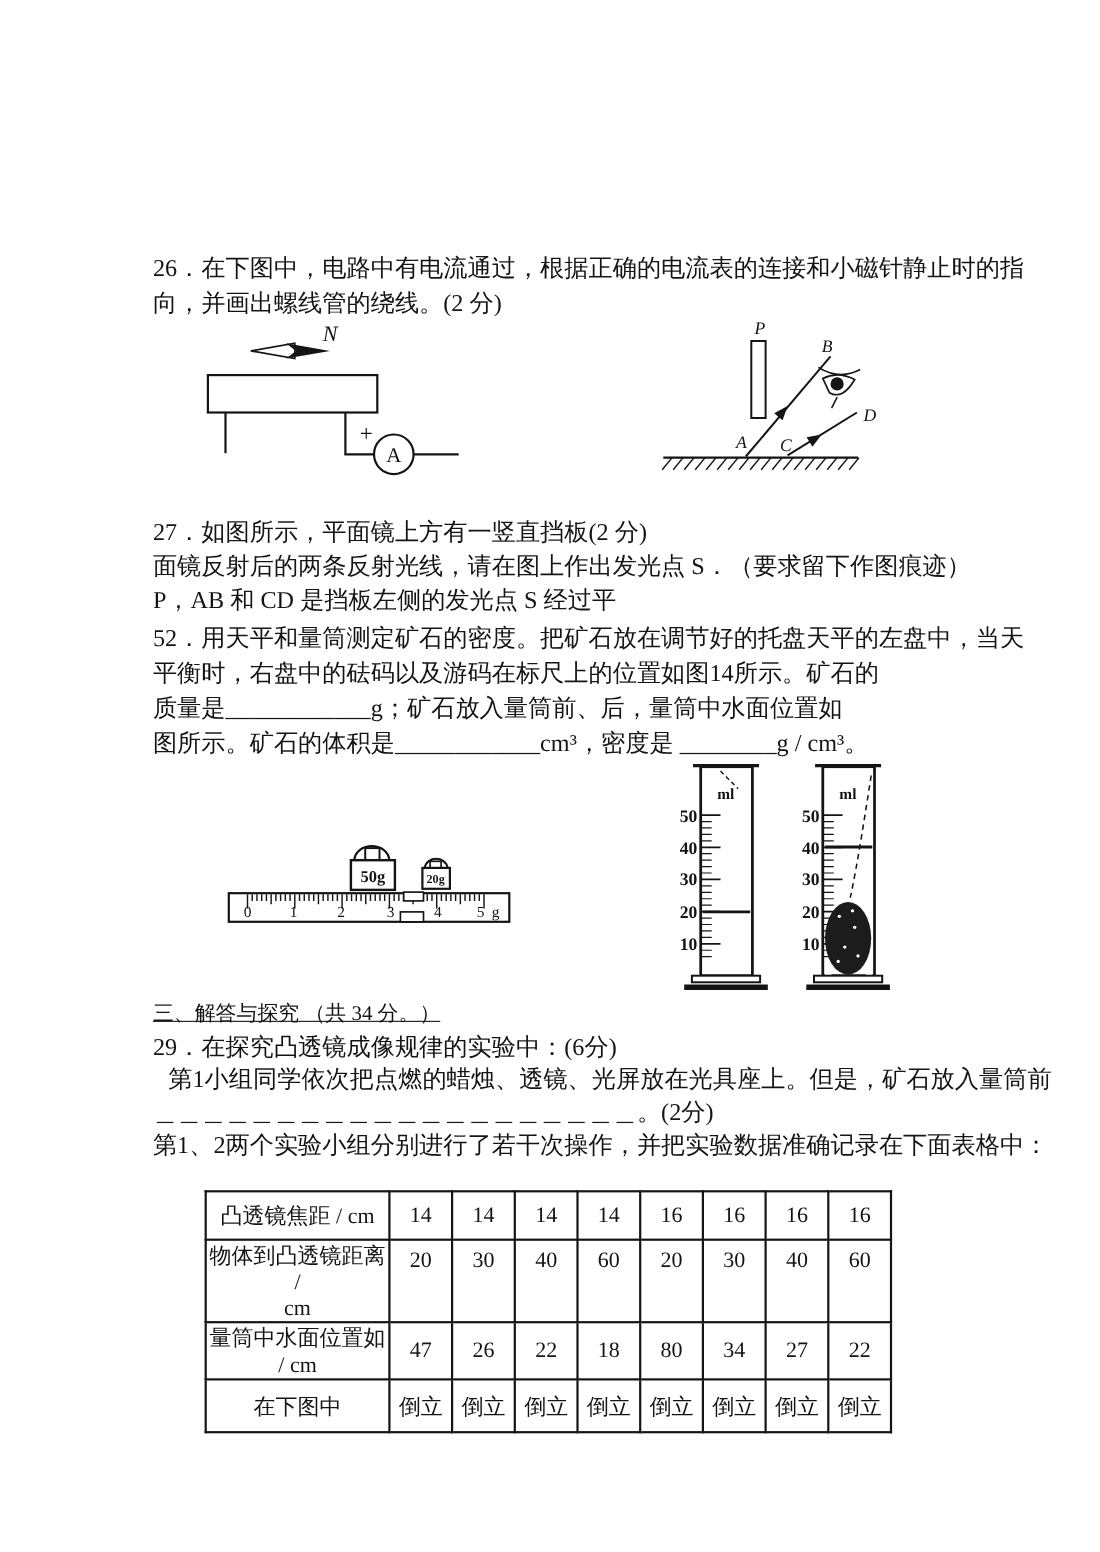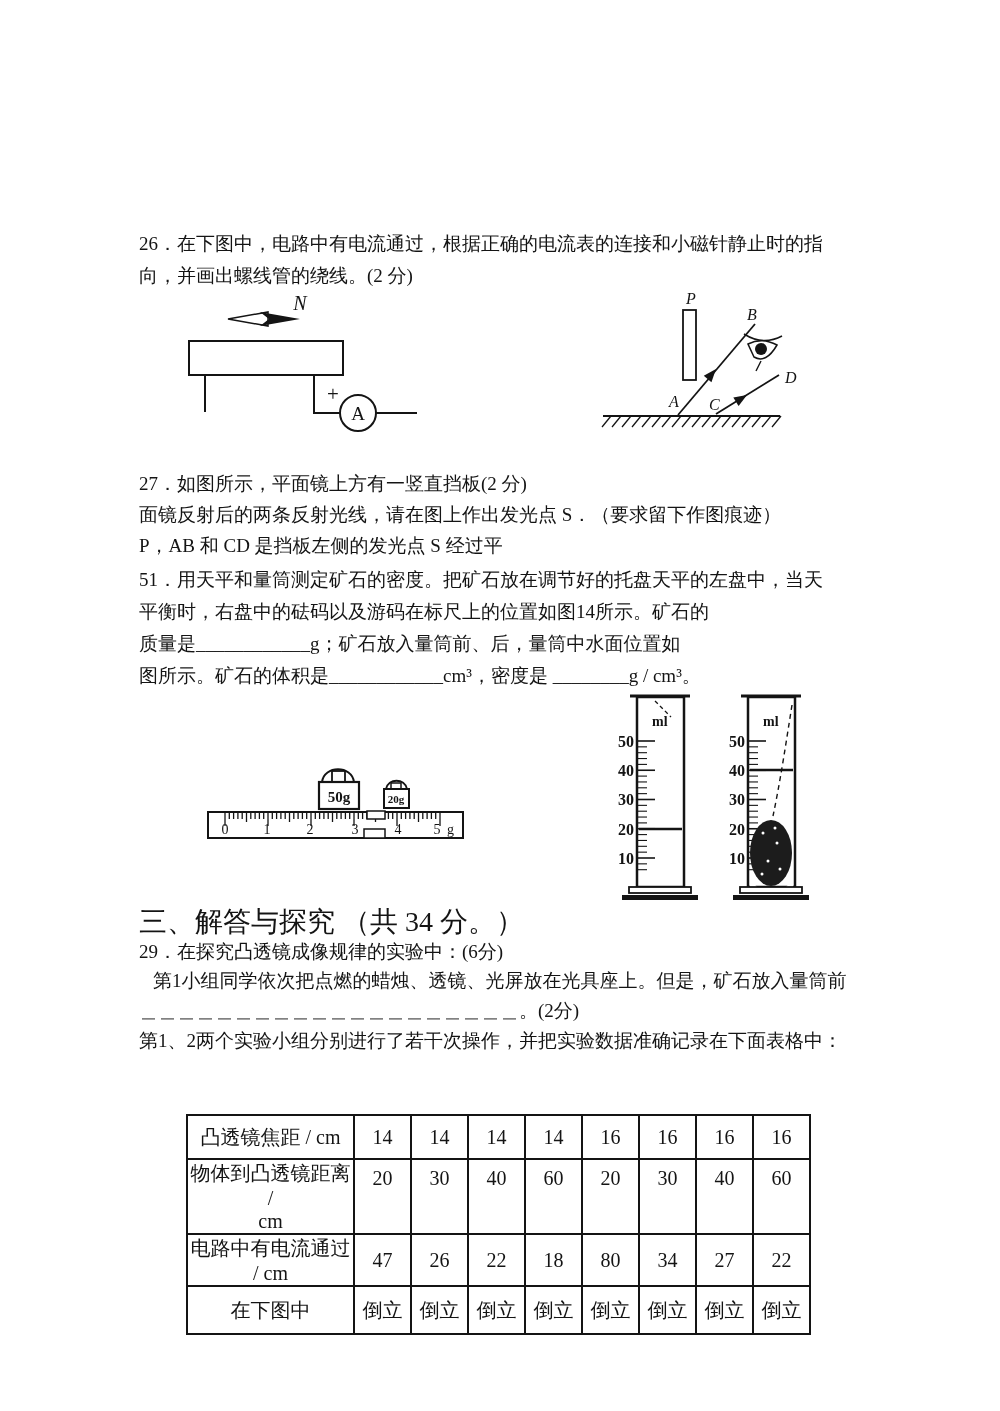--- a/index.html
+++ b/index.html
@@ -1,23 +1,23 @@
 <!DOCTYPE html>
 <html><head>
 <meta charset="utf-8">
 <style>
   html,body{margin:0;padding:0;background:#fff;}
   .page{position:relative;width:1000px;height:1411px;background:#fff;overflow:hidden;
         font-family:"Liberation Serif","DejaVu Serif",serif;color:#141414;}
   .blk{position:absolute;}
-  .tl{font-size:19px;line-height:32px;white-space:nowrap;}
+  .tl{font-size:22px;line-height:32px;white-space:nowrap;}
   .tl27{line-height:31px;}
   .tl29{line-height:30px;}
   .indent1{text-indent:14px;}
-  .sec{font-size:28px;}
+  .sec{font-size:19px;text-decoration:underline;}
   svg text{font-family:"Liberation Serif","DejaVu Serif",serif;fill:#141414;}
   .it{font-style:italic;}
   .t29{border-collapse:collapse;table-layout:fixed;width:623px;}
   .t29 td{border:2px solid #141414;text-align:center;font-size:20px;padding:0;vertical-align:middle;}
   .t29 .r0 td{height:42px;}
   .t29 .r1 td{height:62px;}
   .t29 .r1 td.val{vertical-align:top;padding-top:7px;}
   .t29 .r2 td{height:38px;}
   .t29 .r3 td{height:46px;}
 </style>
@@ -82,21 +82,21 @@
       </g>
   </svg>
 
   <div class="blk" style="left:139px;top:468px;">
     <div class="tl tl27">27．如图所示，平面镜上方有一竖直挡板(2 分)</div>
     <div class="tl tl27">面镜反射后的两条反射光线，请在图上作出发光点 S．（要求留下作图痕迹）</div>
     <div class="tl tl27">P，AB 和 CD 是挡板左侧的发光点 S 经过平</div>
   </div>
 
   <div class="blk" style="left:139px;top:564px;">
-    <div class="tl">51．用天平和量筒测定矿石的密度。把矿石放在调节好的托盘天平的左盘中，当天</div>
+    <div class="tl">52．用天平和量筒测定矿石的密度。把矿石放在调节好的托盘天平的左盘中，当天</div>
     <div class="tl">平衡时，右盘中的砝码以及游码在标尺上的位置如图14所示。矿石的</div>
     <div class="tl">质量是____________g；矿石放入量筒前、后，量筒中水面位置如</div>
     <div class="tl">图所示。矿石的体积是____________cm³，密度是 ________g / cm³。</div>
   </div>
 
   <svg class="blk" style="left:200px;top:756px;" width="270" height="100" viewBox="0 0 270 100">
     <path d="M 122,26 C 124,9 152,9 154,26" fill="#fff" stroke="#141414" stroke-width="2"></path>
     <rect x="132" y="15" width="13" height="11" fill="#fff" stroke="#141414" stroke-width="1.8"></rect>
     <rect x="119" y="26" width="40" height="27" fill="#fff" stroke="#141414" stroke-width="2.2"></rect>
     <text x="139" y="46" font-size="15" font-weight="bold" text-anchor="middle">50g</text>
@@ -260,21 +260,21 @@
   <div class="blk tl sec" style="left:139px;top:906px;">三、解答与探究 （共 34 分。）</div>
 
   <div class="blk tl" style="left:139px;top:936px;">29．在探究凸透镜成像规律的实验中：(6分)</div>
 
   <div class="blk" style="left:139px;top:966px;">
     <div class="tl tl29 indent1">第1小组同学依次把点燃的蜡烛、透镜、光屏放在光具座上。但是，矿石放入量筒前</div>
     <div class="tl tl29">＿＿＿＿＿＿＿＿＿＿＿＿＿＿＿＿＿＿＿＿。(2分)</div>
     <div class="tl tl29">第1、2两个实验小组分别进行了若干次操作，并把实验数据准确记录在下面表格中：</div>
   </div>
 
-  <div class="blk" style="left:186px;top:1082px;margin-top:32px;">
+  <div class="blk" style="left:186px;top:1082px;">
     <table class="t29">
       <colgroup>
           <col style="width:167px">
           <col span="8" style="width:57px">
         </colgroup>
       <tbody>
           <tr class="r0">
         <td>
               <div>凸透镜焦距 / cm</div>
             </td>
@@ -296,21 +296,21 @@
         <td class="val">30</td>
         <td class="val">40</td>
         <td class="val">60</td>
         <td class="val">20</td>
         <td class="val">30</td>
         <td class="val">40</td>
         <td class="val">60</td>
       </tr>
       <tr class="r2">
         <td>
-              <div>电路中有电流通过 / cm</div>
+              <div>量筒中水面位置如 / cm</div>
             </td>
         <td class="val">47</td>
         <td class="val">26</td>
         <td class="val">22</td>
         <td class="val">18</td>
         <td class="val">80</td>
         <td class="val">34</td>
         <td class="val">27</td>
         <td class="val">22</td>
       </tr>

